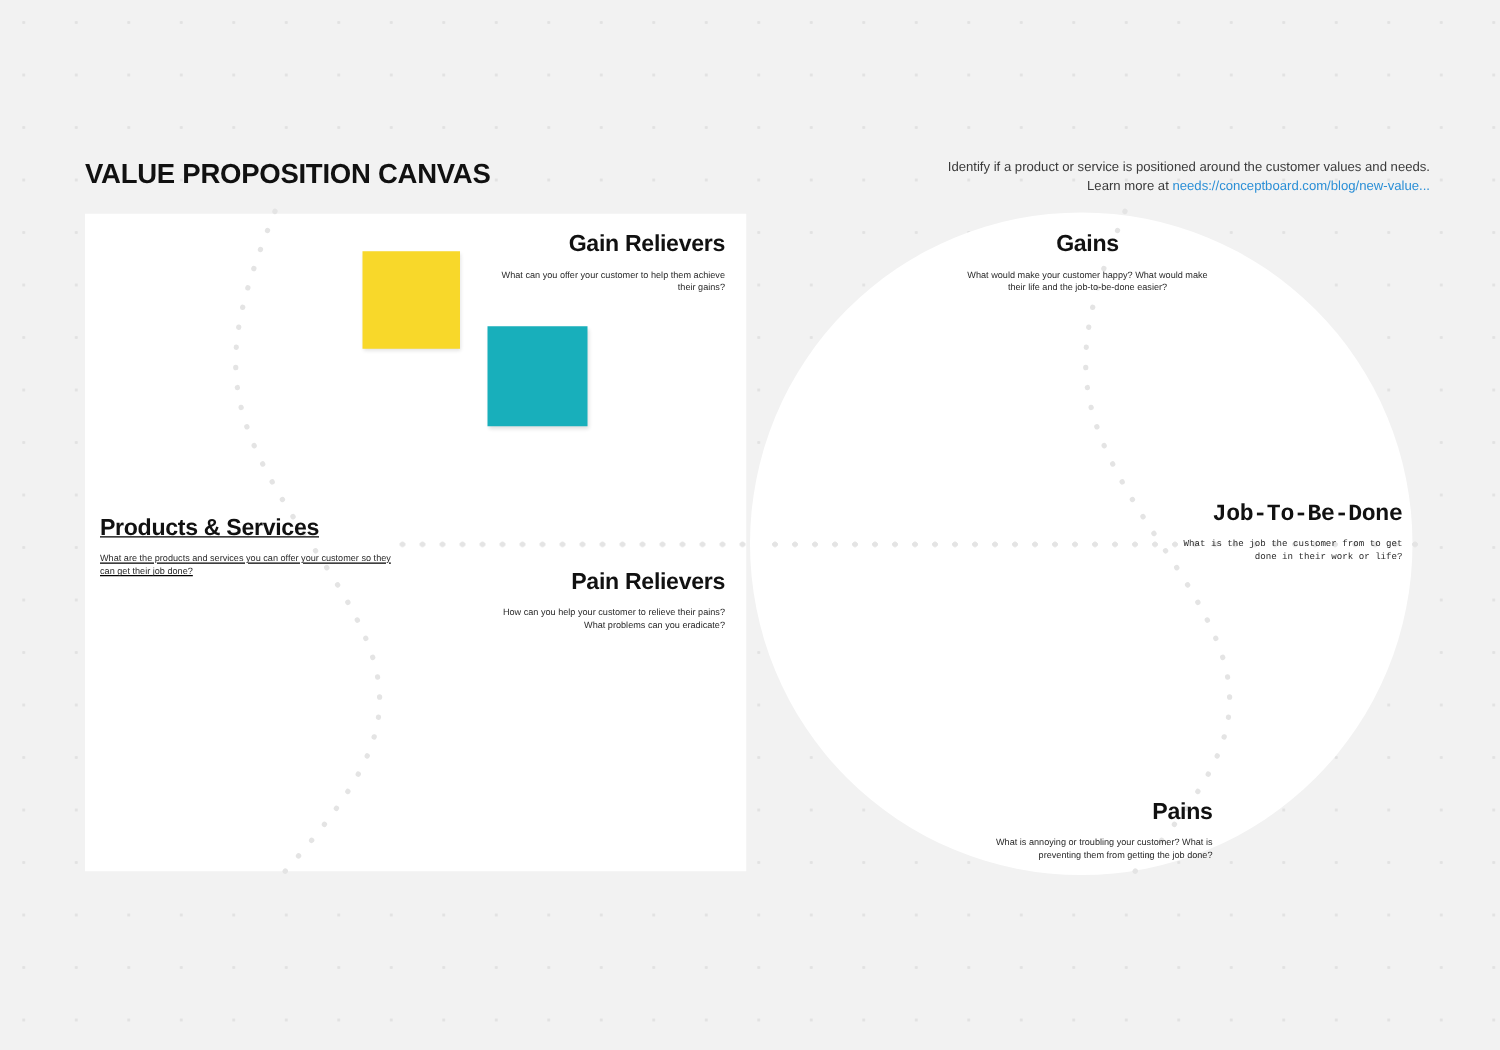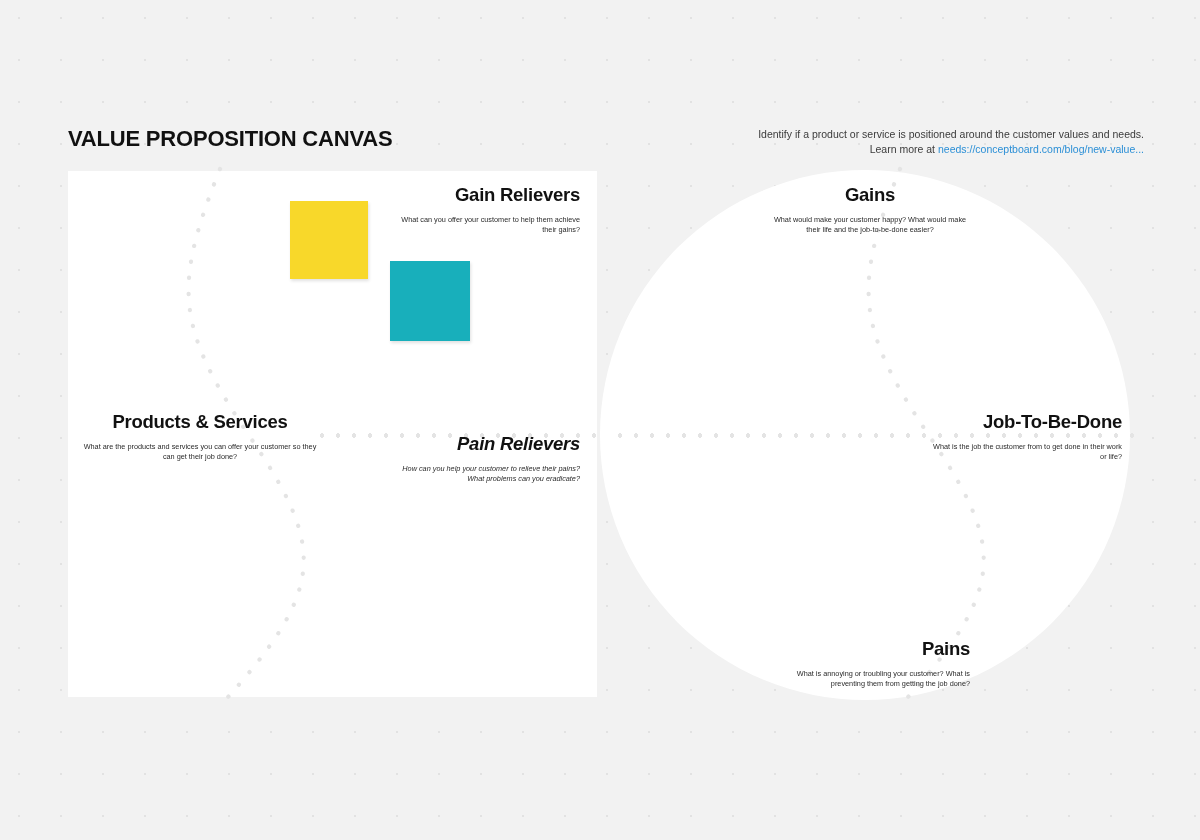--- a/index.html
+++ b/index.html
@@ -107,28 +107,28 @@
     margin: 0;
     white-space: nowrap;
   }
   .section .desc {
     font-size: 7.3px;
     line-height: 10.4px;
     color: #2a2a2a;
     margin: 9px 0 0 0;
   }
   .align-right { text-align: right; }
-  .align-left  { text-align: center;  }
+  .align-left  { text-align: left; text-decoration: underline;  }
   .align-center{ text-align: center;}
 
   #section-gain-creators { left: 390px; top: 184px; width: 190px; }
   #section-products      { left: 80px;  top: 411px; width: 240px; }
-  #section-pain-relievers{ left: 390px; top: 433px; width: 190px; font-style: italic; }
+  #section-pain-relievers{ left: 390px; top: 454px; width: 190px; }
   #section-gains         { left: 770px; top: 184px; width: 200px; }
-  #section-job           { left: 930px; top: 411px; width: 192px; }
+  #section-job           { left: 930px; top: 401px; width: 192px; font-family: Liberation Mono, monospace; }
   #section-pains         { left: 770px; top: 638px; width: 200px; text-align: right; }
 
   
   .sticky {
     position: absolute;
     box-shadow: 1px 2px 3px rgba(0,0,0,0.12);
   }
   #sticky-yellow {
     left: 290px; top: 201px; width: 78px; height: 78px;
     background: #f8d82a;

